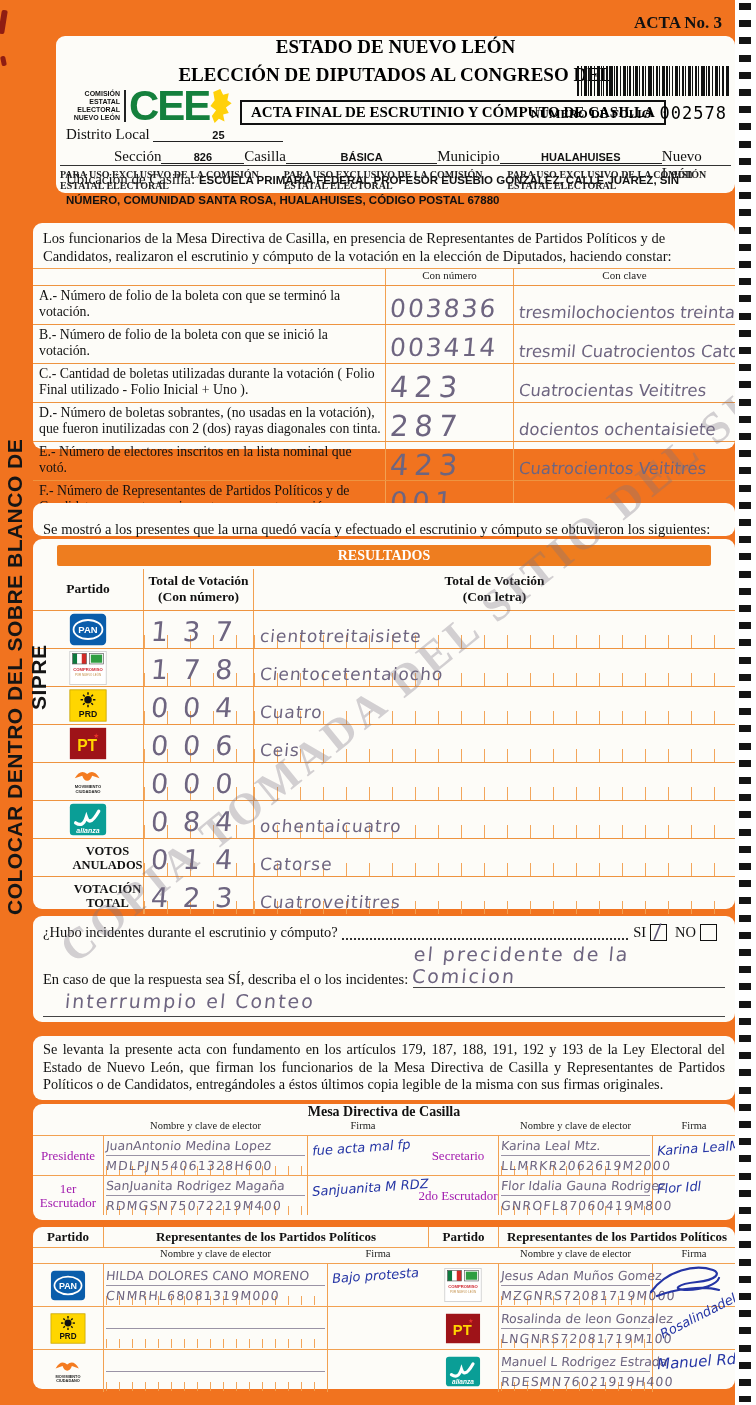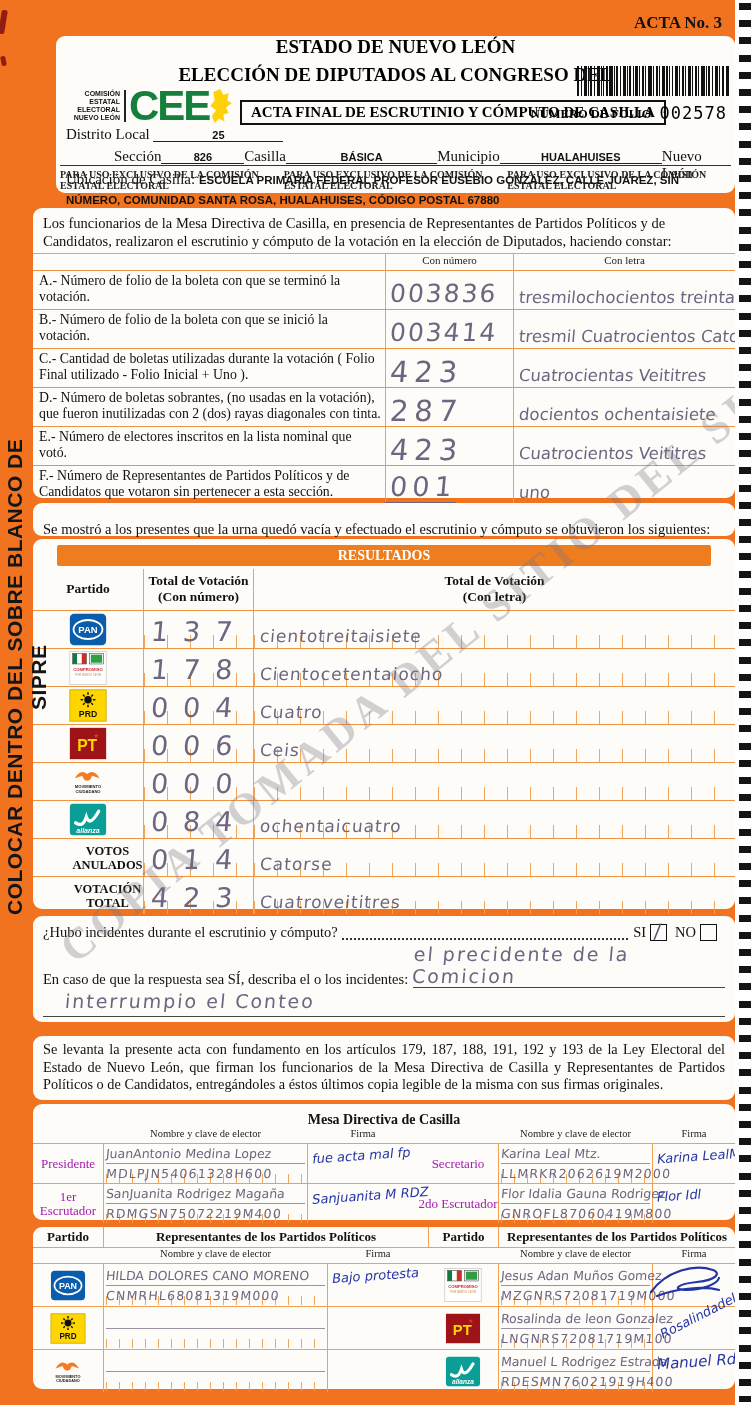--- a/index.html
+++ b/index.html
@@ -49,21 +49,21 @@
     display:flex;justify-content:space-around;padding-top:3px;}
   .excl{font-size:10px;font-weight:bold;color:#222;}
   
   .hw{display:inline-block;font-family:"DejaVu Sans",sans-serif;color:var(--pencil);transform:skewX(-5deg);}
   .sig{display:inline-block;font-family:"DejaVu Sans",sans-serif;font-style:italic;color:var(--ink);font-size:13px;transform:rotate(-4deg);}
   .comb{background-image:repeating-linear-gradient(90deg,rgba(242,161,82,.95) 0 1px,transparent 1px 23px);
     background-size:100% 13px;background-repeat:no-repeat;background-position:0 100%;}
   .comb-s{background-image:repeating-linear-gradient(90deg,rgba(242,161,82,.95) 0 1px,transparent 1px 13px);
     background-size:100% 9px;background-repeat:no-repeat;background-position:0 100%;}
   
-  #card-af{top:208px;height:290px;}
+  #card-af{top:223px;height:226px;}
   .intro{padding:7px 10px 3px;font-size:14.5px;line-height:17.5px;color:#111;}
   .af-head{display:grid;grid-template-columns:352px 128px 1fr;height:16px;border-top:1px solid var(--l);}
   .af-head div{font-size:11px;text-align:center;color:#222;border-left:1px solid var(--l);}
   .af-head div:first-child{border-left:none;}
   .afrow{display:grid;grid-template-columns:352px 128px 1fr;height:38px;border-top:1px solid var(--l2);}
   .aflabel{font-size:13.8px;line-height:15.5px;padding:2px 4px 0 6px;color:#111;}
   .afnum,.afletra{border-left:1px solid var(--l);display:flex;align-items:flex-end;overflow:visible;}
   .afnum .hw{font-size:25px;letter-spacing:2px;line-height:30px;padding-left:4px;}
   .afletra .hw{font-size:16.5px;line-height:22px;padding-left:5px;white-space:nowrap;}
   
@@ -92,21 +92,21 @@
   .inc2{display:flex;align-items:flex-end;padding:2px 10px 0;font-size:14.5px;color:#111;}
   .inc-line{flex:1;border-bottom:1.4px solid #444;margin-left:5px;}
   .inc-line .hw,.inc3 .hw{font-size:19px;letter-spacing:2px;}
   .inc3{margin:2px 10px 0;border-bottom:1.4px solid #444;padding-left:22px;height:26px;}
   .inc4{margin:8px 10px 0;border-bottom:1.4px solid #444;height:14px;}
   
   #card-legal{top:1036px;height:64px;}
   #card-legal div{padding:5px 10px;font-size:14.3px;line-height:17.5px;color:#111;text-align:justify;}
   
   #card-mesa{top:1104px;height:116px;}
-  .mesa-title{text-align:center;font-weight:bold;font-size:14px;padding-top:8px;color:#111;}
+  .mesa-title{text-align:center;font-weight:bold;font-size:14px;padding-top:0;color:#111;}
   .mesa-head{display:grid;grid-template-columns:70px 205px 110px 80px 155px 82px;height:15px;}
   .mesa-head div{font-size:10.5px;text-align:center;color:#222;}
   .mrow{display:grid;grid-template-columns:70px 205px 110px 80px 155px 82px;height:39px;border-top:1px solid var(--l);}
   .mrole{font-size:13px;line-height:14px;text-align:center;display:flex;align-items:center;justify-content:center;color:#a21caf;}
   .mname{border-left:1px solid var(--l);border-right:1px solid var(--l);padding:0 2px;}
   .nm{height:19px;border-bottom:1px solid #9a93a5;}
   .nm .hw,.cl .hw{font-size:12.5px;line-height:18px;white-space:nowrap;}
   .cl{height:19px;}
   .cl .hw{letter-spacing:1.2px;}
   .msig{position:relative;overflow:visible;padding:2px 0 0 4px;}
@@ -226,21 +226,21 @@
       <span class="excl">PARA USO EXCLUSIVO DE LA COMISIÓN ESTATAL ELECTORAL</span>
       <span class="excl">PARA USO EXCLUSIVO DE LA COMISIÓN ESTATAL ELECTORAL</span>
     </div>
   </div>
 
   <div class="card" id="card-af">
     <div class="intro">Los funcionarios de la Mesa Directiva de Casilla, en presencia de Representantes de Partidos Políticos y de Candidatos, realizaron el escrutinio y cómputo de la votación en la elección de Diputados, haciendo constar:</div>
     <div class="af-head">
       <div></div>
       <div>Con número</div>
-      <div>Con letra</div>
+      <div>Con clave</div>
     </div>
     <div class="afrow">
       <div class="aflabel">A.- Número de folio de la boleta con que se terminó la votación.</div>
       <div class="afnum">
           <span class="hw">003836</span>
         </div>
       <div class="afletra">
           <span class="hw">tresmilochocientos treintaseis</span>
         </div>
     </div>

